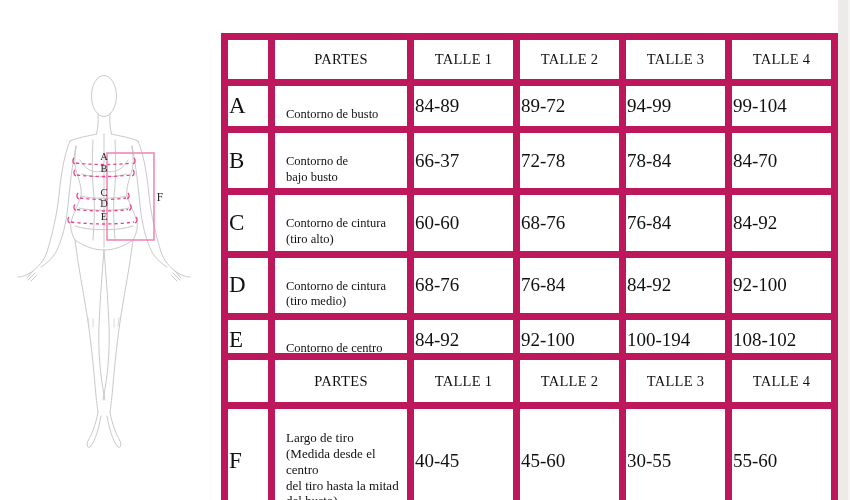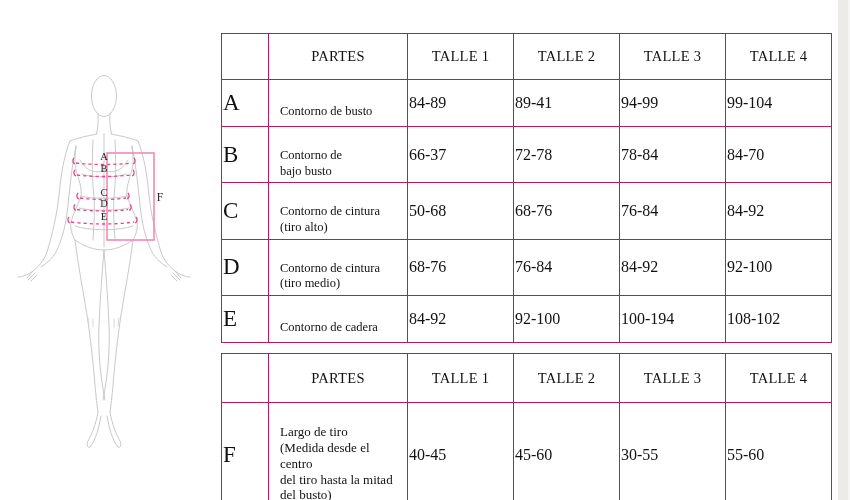--- a/index.html
+++ b/index.html
@@ -9,28 +9,28 @@
   .edge-line{position:absolute;left:848px;top:0;width:2px;height:500px;background:#f6f5f3;}
 
   
   #croquis{position:absolute;left:0;top:0;width:215px;height:500px;}
 
   
   table.size{position:absolute;border-collapse:collapse;table-layout:fixed;width:610px;
              background:#ffffff;}
   #table-top{left:221px;top:33px;}
   #table-bottom{left:221px;top:353px;}
-  table.size td,table.size th{border:1px solid #be185d;vertical-align:middle;
+  table.size td,table.size th{border:7px solid #be185d;vertical-align:middle;
              font-weight:normal;overflow:hidden;}
   th.h{font-size:14.5px;letter-spacing:.3px;}
   td.k{font-size:23px;}
   td.p{text-align:left;padding:21px 6px 3px 11px;font-size:12.5px;line-height:1.25;
        white-space:pre-line;}
   td.p.small{font-size:13px;line-height:1.22;}
-  td.v{font-size:16px;}
+  td.v{font-size:19px;}
   col.c-key{width:47px;} col.c-part{width:139px;}
   col.c-t1,col.c-t2,col.c-t3,col.c-t4{width:106px;}
 </style>
 </head>
 <body>
 
 <div id="stage">
 
   <div class="gray-strip"></div>
   <div class="edge-line"></div>
@@ -120,54 +120,54 @@
         <th class="h">PARTES</th>
         <th class="h">TALLE 1</th>
         <th class="h">TALLE 2</th>
         <th class="h">TALLE 3</th>
         <th class="h">TALLE 4</th>
       </tr>
       <tr style="height:47px;">
         <td class="k">A</td>
         <td class="p">Contorno de busto</td>
         <td class="v">84-89</td>
-        <td class="v">89-41</td>
+        <td class="v">89-72</td>
         <td class="v">94-99</td>
         <td class="v">99-104</td>
       </tr>
       <tr style="height:47px;">
         <td class="k">B</td>
         <td class="p">Contorno de
 bajo busto</td>
         <td class="v">66-37</td>
         <td class="v">72-78</td>
         <td class="v">78-84</td>
         <td class="v">84-70</td>
       </tr>
       <tr style="height:46px;">
         <td class="k">C</td>
         <td class="p">Contorno de cintura
 (tiro alto)</td>
-        <td class="v">50-68</td>
+        <td class="v">60-60</td>
         <td class="v">68-76</td>
         <td class="v">76-84</td>
         <td class="v">84-92</td>
       </tr>
       <tr style="height:47px;">
         <td class="k">D</td>
         <td class="p">Contorno de cintura
 (tiro medio)</td>
         <td class="v">68-76</td>
         <td class="v">76-84</td>
         <td class="v">84-92</td>
         <td class="v">92-100</td>
       </tr>
       <tr style="height:47px;">
         <td class="k">E</td>
-        <td class="p">Contorno de cadera</td>
+        <td class="p">Contorno de centro</td>
         <td class="v">84-92</td>
         <td class="v">92-100</td>
         <td class="v">100-194</td>
         <td class="v">108-102</td>
       </tr>
     </tbody>
   </table>
 
   <table class="size" id="table-bottom">
     <colgroup>

